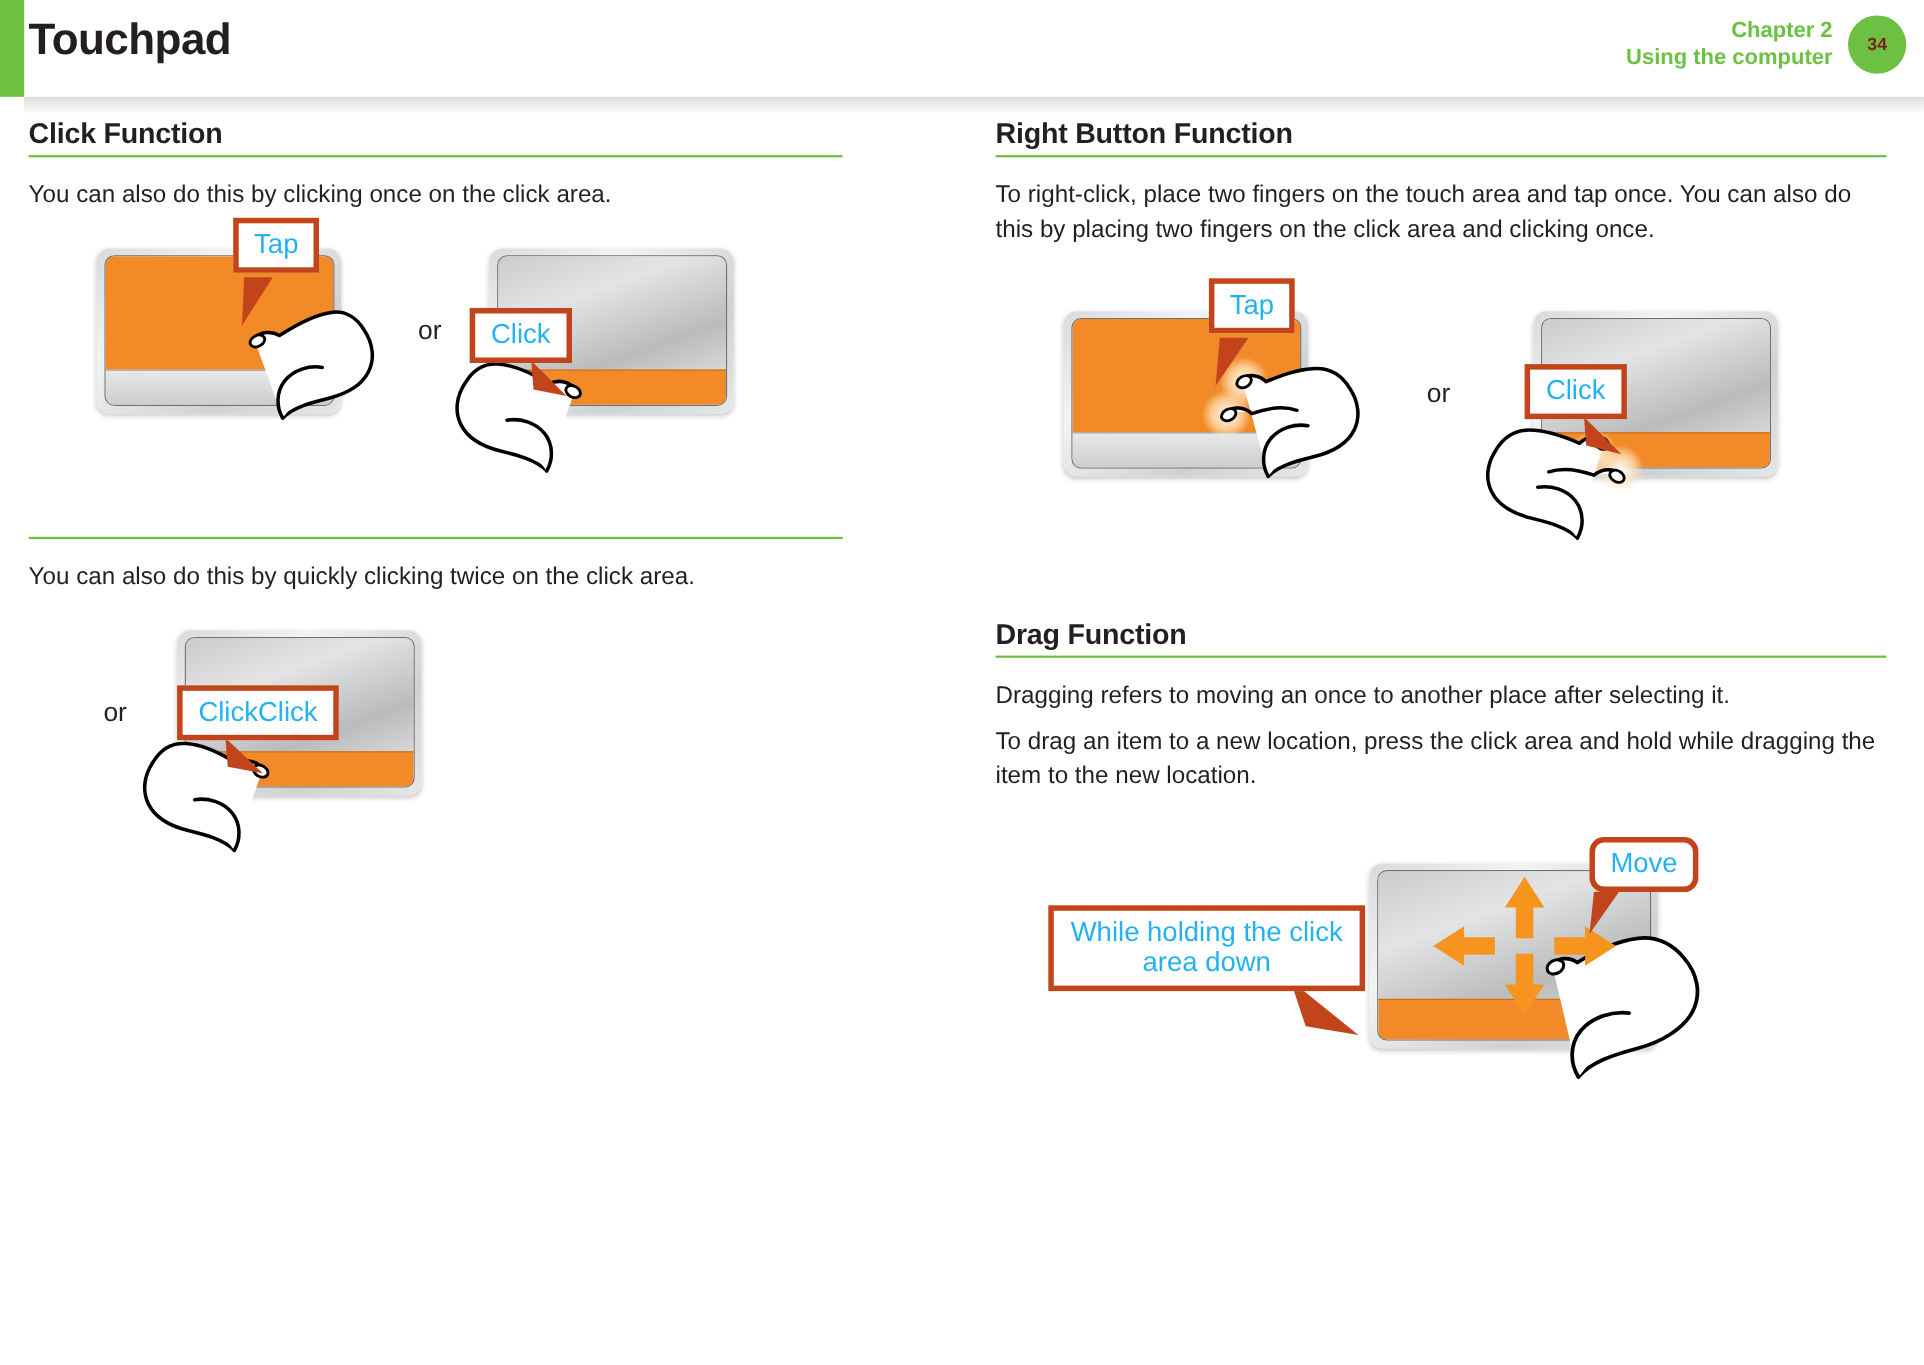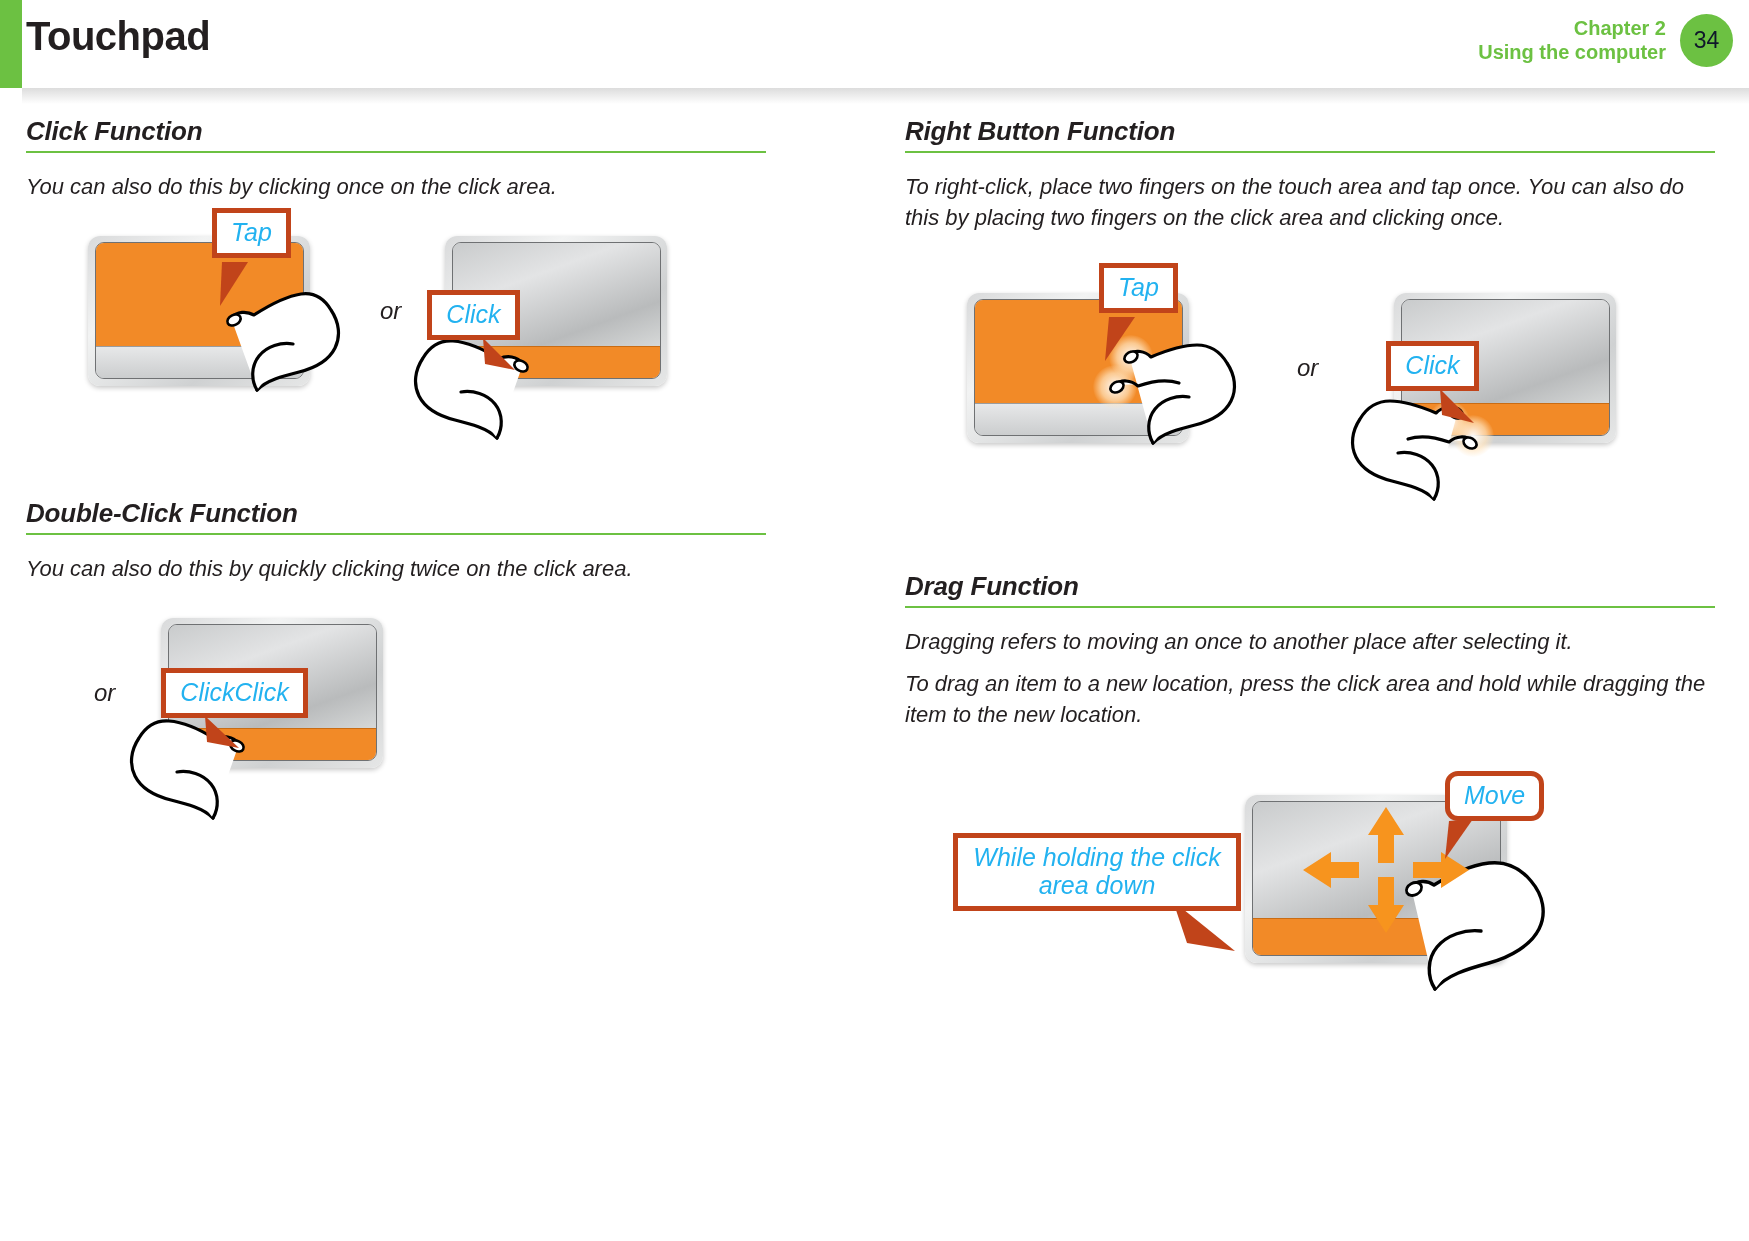--- a/index.html
+++ b/index.html
@@ -46,46 +46,45 @@
   .chapter-line {
     font-size: 20px;
     font-weight: bold;
     color: #6cc142;
     display: block;
   }
   .page-number-circle {
     width: 53px; height: 53px;
     border-radius: 50%;
     background: #6cc142;
-    color: #0f172a;
-    font-size: 23px;
-    font-weight: normal;
+    color: #7f1d1d;
+    font-size: 16px;
+    font-weight: bold;
     display: flex;
     align-items: center;
     justify-content: center;
   }
   .header-shadow {
     position: absolute;
     left: 22px; right: 0; top: 88px;
     height: 16px;
     background: linear-gradient(to bottom, rgba(140,140,140,0.30), rgba(255,255,255,0));
   }
 
   
   .content {
     position: relative;
     width: 1749px;
     height: 1149px;
     padding: 0;
   }
   .col {
     position: absolute;
-    top: 24px;
+    top: 14px;
     width: 740px;
-    font-style: italic;
   }
   .col-left  { left: 26px; }
   .col-right { left: 905px; }
 
   .section { position: relative; }
 
   .section-heading {
     font-size: 26px;
     font-weight: bold;
     color: #231f20;
@@ -262,21 +261,20 @@
               <path d="M118 42 C112 34 102 33 94 37 C80 28 62 20 48 19 C34 18 24 26 18 36 C10 48 8 62 14 74 C20 86 34 94 50 98 C66 102 82 106 92 116" fill="#ffffff" stroke="#000000" stroke-width="3.2" stroke-linecap="round" stroke-linejoin="round"></path>
               <path d="M92 116 C98 106 98 92 90 82 C82 72 68 68 56 70" fill="#ffffff" stroke="#000000" stroke-width="3.2" stroke-linecap="round"></path>
               <ellipse cx="116" cy="44" rx="7" ry="5" fill="#ffffff" stroke="#000000" stroke-width="2.6" transform="rotate(28 116 44)"></ellipse>
             </svg>
           </div>
         </div>
       </div>
     </div>
 
     <div class="section" style="margin-top:102px;">
-      <h2 class="section-heading">Double-Click Function</h2>
       <div class="heading-rule"></div>
       <p class="body-text">You can also do this by quickly clicking twice on the click area.</p>
 
       <div class="illus-row" style="height:170px;">
 
         <div class="or-sep" style="margin-left:46px;">or</div>
 
         <div class="pad" style="width:222px;height:150px;margin-left:24px;">
           <div class="pad-frame">
             <div class="pad-inner">

